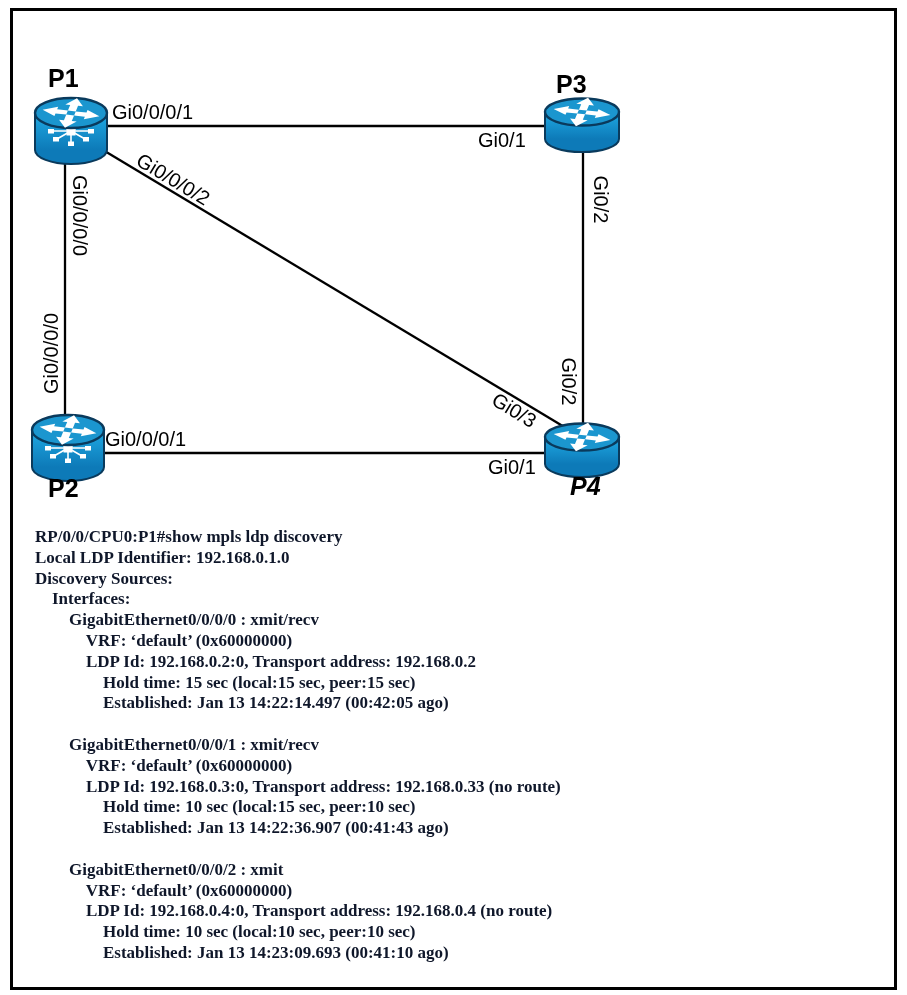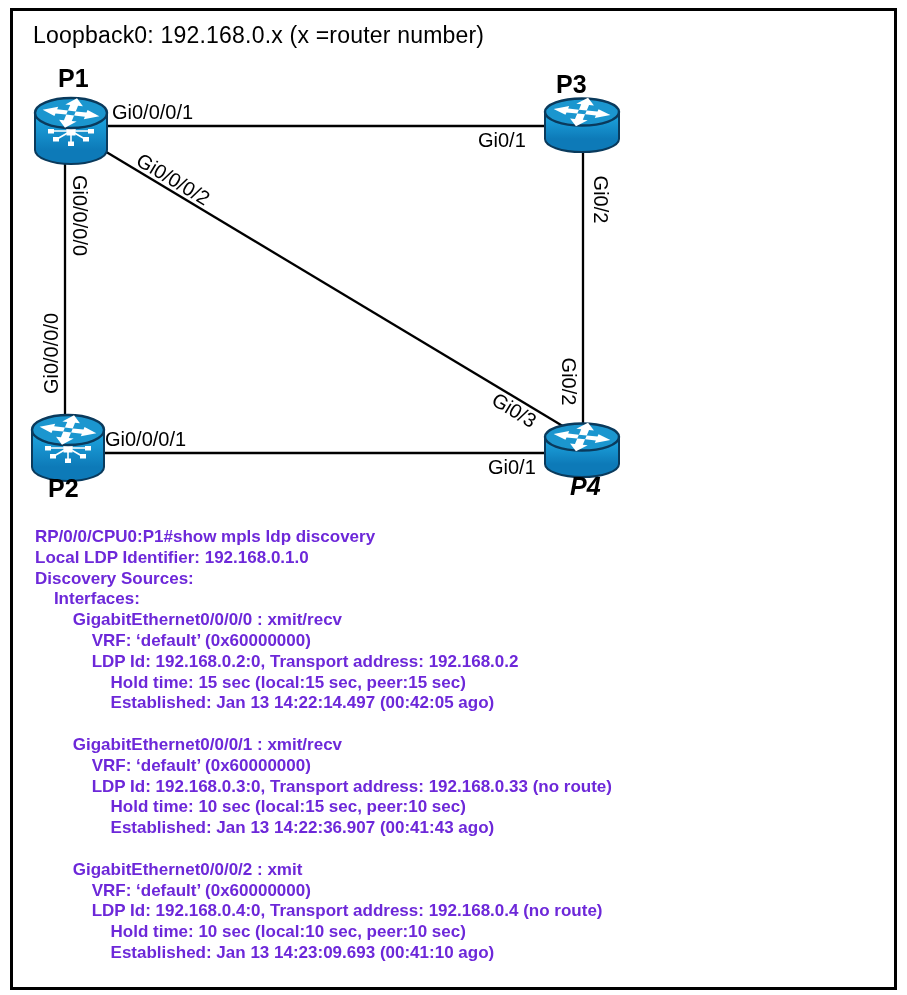--- a/index.html
+++ b/index.html
@@ -9,30 +9,29 @@
   .title{position:absolute;left:33px;top:22px;font-size:23px;letter-spacing:0.2px;white-space:nowrap;}
   .router-label{position:absolute;font-size:25px;font-weight:700;white-space:nowrap;}
   .if-label{position:absolute;font-size:20px;white-space:nowrap;}
   .if-label.c{text-align:center;}
   .rot90{transform:rotate(90deg);transform-origin:center center;}
   .rot270{transform:rotate(-90deg);transform-origin:center center;}
   .rot31{transform:rotate(31deg);transform-origin:center center;}
   .links-svg{position:absolute;left:0;top:0;pointer-events:none;}
   .router-icon{position:absolute;}
   .console{position:absolute;left:35px;top:527px;margin:0;
-           font-family:Liberation Sans, sans-serif;
-           font-size:17px;line-height:20.8px;font-weight:700;color:#6d28d9;white-space:pre;}
+           font-family:Liberation Serif, serif;
+           font-size:17px;line-height:20.8px;font-weight:700;color:#0f172a;white-space:pre;}
 </style>
 </head>
 <body>
 
 <div class="page">
   <div class="frame"></div>
 
-  <div class="title">Loopback0: 192.168.0.x (x =router number)</div>
 
   <svg class="links-svg" width="907" height="520">
     <line x1="105" y1="126" x2="545" y2="126" stroke="#000" stroke-width="2.3"></line>
     <line x1="65" y1="158" x2="65" y2="414" stroke="#000" stroke-width="2.3"></line>
     <line x1="104" y1="453" x2="546" y2="453" stroke="#000" stroke-width="2.3"></line>
     <line x1="583" y1="148" x2="583" y2="426" stroke="#000" stroke-width="2.3"></line>
     <line x1="103" y1="150" x2="566" y2="428" stroke="#000" stroke-width="2.3"></line>
   </svg>
 
   <div class="router-icon" style="left:33px;top:94px;width:76px;height:72px;">
@@ -124,21 +123,21 @@
       <ellipse cx="39" cy="16" rx="37" ry="13.5" fill="#1b96cf" stroke="#0a3a5c" stroke-width="2.4"></ellipse>
       <g transform="translate(39,16) scale(1,0.5)" fill="#fff">
         <path d="M4,-4 L15,-4 L15,-9 L29,0 L15,9 L15,4 L4,4 Z" transform="rotate(12)"></path>
         <path d="M4,-4 L15,-4 L15,-9 L29,0 L15,9 L15,4 L4,4 Z" transform="rotate(102)"></path>
         <path d="M4,-4 L15,-4 L15,-9 L29,0 L15,9 L15,4 L4,4 Z" transform="rotate(192)"></path>
         <path d="M4,-4 L15,-4 L15,-9 L29,0 L15,9 L15,4 L4,4 Z" transform="rotate(282)"></path>
       </g>
     </svg>
   </div>
 
-  <div class="router-label" style="left:48px;top:64px;margin-left:10px;">P1</div>
+  <div class="router-label" style="left:48px;top:64px;">P1</div>
   <div class="router-label" style="left:48px;top:474px;">P2</div>
   <div class="router-label" style="left:556px;top:70px;">P3</div>
   <div class="router-label" style="left:570px;top:472px;font-style:italic;">P4</div>
 
   <div class="if-label" style="left:112px;top:101px;">Gi0/0/0/1</div>
   <div class="if-label" style="left:478px;top:129px;">Gi0/1</div>
 
   <div class="if-label c rot90" style="left:29px;top:204px;width:100px;">Gi0/0/0/0</div>
   <div class="if-label c rot270" style="left:1px;top:342px;width:100px;">Gi0/0/0/0</div>
 

